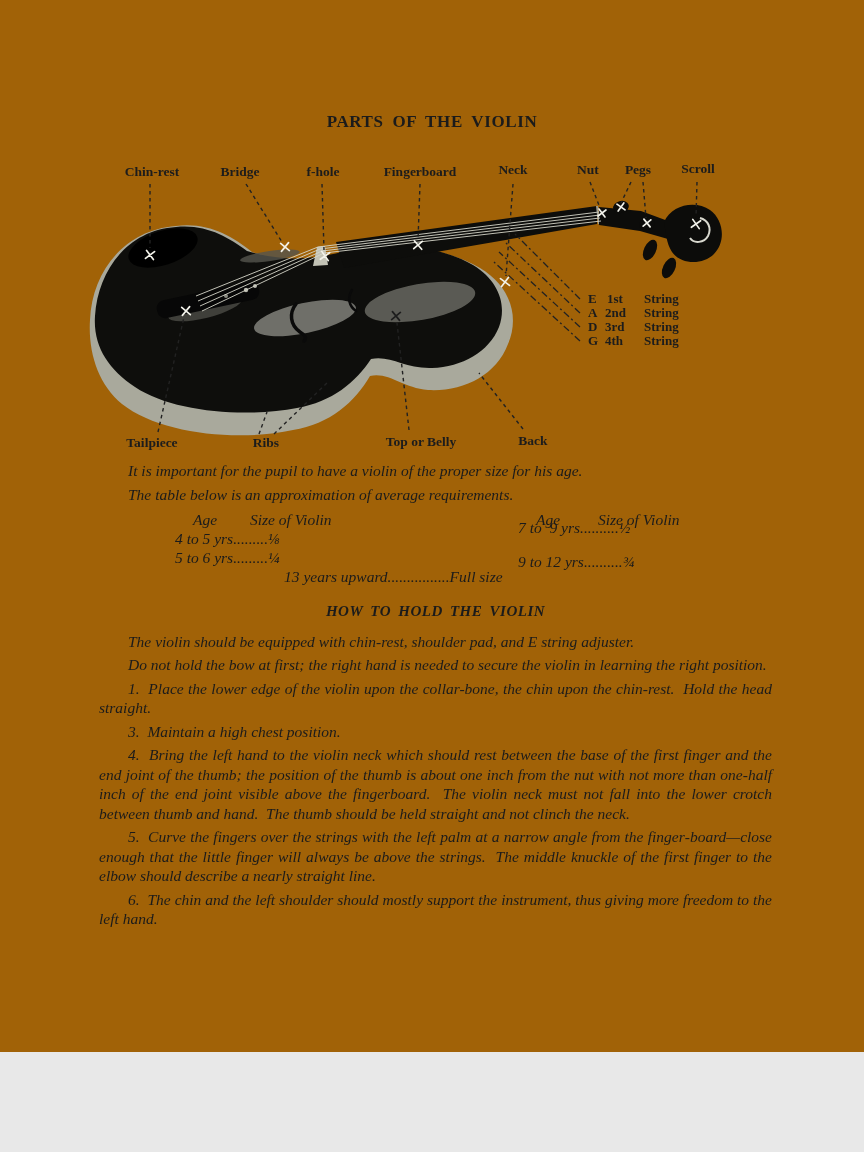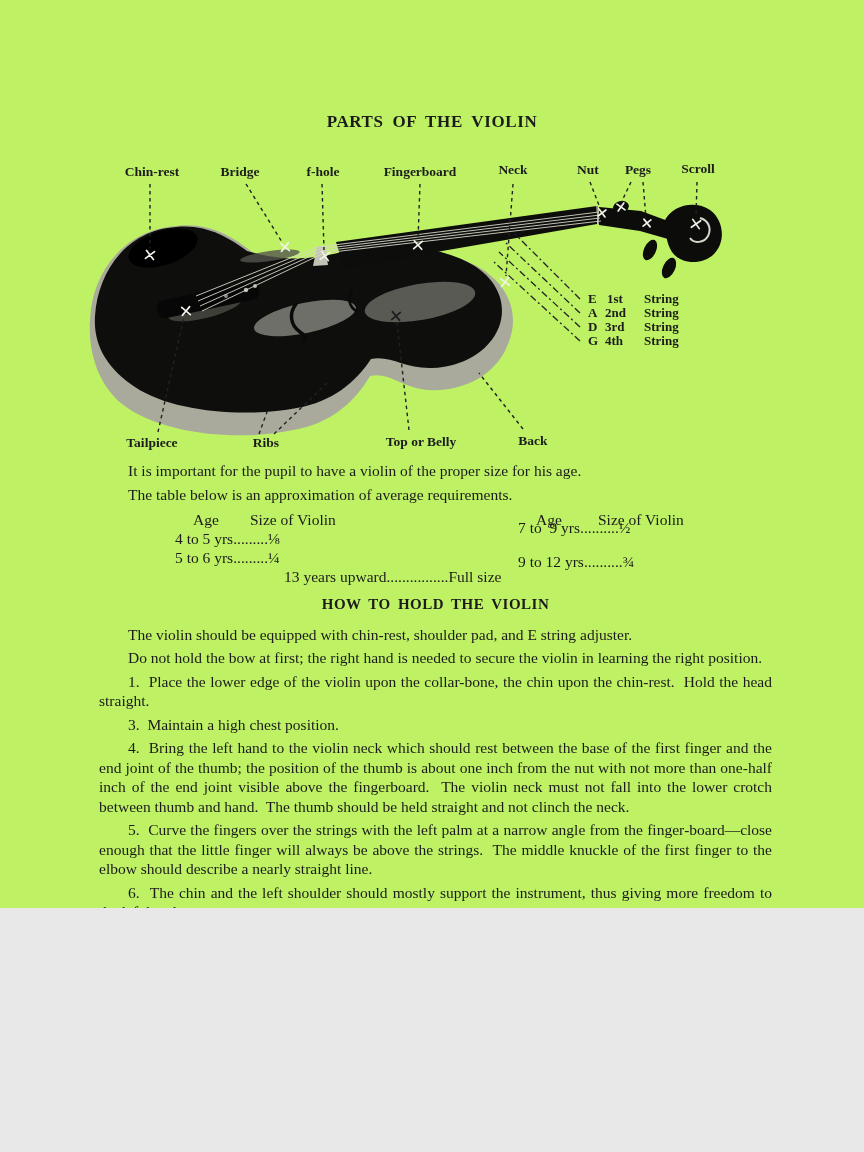--- a/index.html
+++ b/index.html
@@ -1,39 +1,39 @@
 <!DOCTYPE html>
 <html><head>
 <meta charset="utf-8">
 <style>
   html,body{margin:0;padding:0;background:#e8e8e8;}
   .page{
     position:relative;
-    width:864px;height:908px;
+    width:864px;height:1052px;
     margin:0 auto;
-    background:#bef264;
+    background:#a16207;
     overflow:hidden;
     font-family:"Liberation Serif","DejaVu Serif",serif;
     color:#1b1b1b;
   }
   .page-title{
     position:absolute;top:112px;left:0;right:0;
     margin:0;text-align:center;
     font-size:17px;font-weight:700;
     letter-spacing:.6px;word-spacing:4px;
   }
   svg.diagram{position:absolute;top:0;left:0;}
   .dlabel{font-family:"Liberation Serif","DejaVu Serif",serif;font-size:13.5px;font-weight:700;fill:#1c1c1c;}
   .slabel{font-family:"Liberation Serif","DejaVu Serif",serif;font-size:13px;font-weight:700;fill:#1c1c1c;}
   .textblock{
     position:absolute;left:99px;top:461px;width:673px;
-    font-size:15.5px;line-height:19.5px;
+    font-size:15.5px;line-height:19.5px;font-style:italic;
   }
   .textblock p{margin:0 0 4px 0;text-indent:29px;text-align:justify;}
-  .size-table{position:relative;height:76px;margin:6px 0 9px 0;}
+  .size-table{position:relative;height:76px;margin:6px 0 16px 0;}
   .size-table span{position:absolute;white-space:pre;}
   .sec-heading{
     margin:2px 0 10px 0;text-align:center;
     font-size:15px;font-weight:700;letter-spacing:.5px;word-spacing:3px;
   }
   .page-number{
     position:absolute;top:1050px;left:0;right:0;
     text-align:center;font-size:15px;
   }
 </style>

